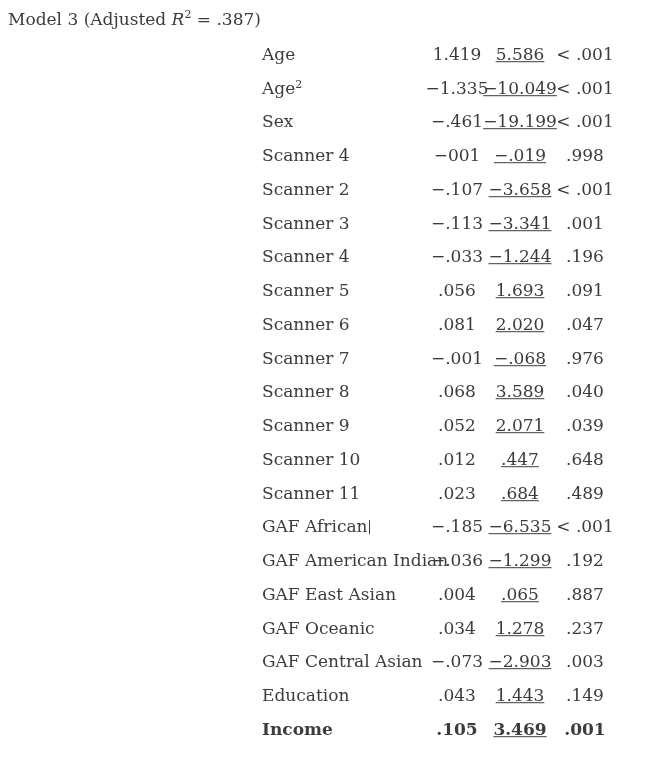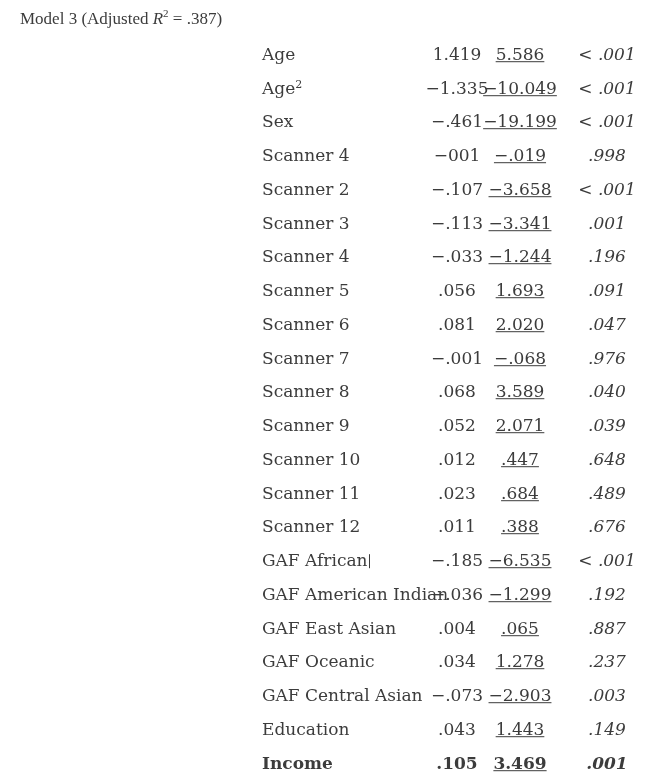--- a/index.html
+++ b/index.html
@@ -2,31 +2,31 @@
 <html><head>
 <meta charset="utf-8">
 <style>
   html,body{margin:0;padding:0;}
   body{
     width:666px;height:774px;overflow:hidden;background:#ffffff;
     font-family:"DejaVu Serif","Liberation Serif",serif;
     color:#3c3c3c;position:relative;
   }
   .model-header{
-    position:absolute;left:20px;top:9px;font-size:17px;white-space:nowrap;font-family:Liberation Serif, serif;
+    position:absolute;left:8px;top:9px;font-size:17px;white-space:nowrap;
   }
   .model-header .stat{font-style:italic;}
   sup{font-size:11px;line-height:0;}
   .coef-table{position:absolute;left:246px;top:38px;right:0;}
   .row{position:relative;height:33.75px;font-size:17px;}
   .lbl{position:absolute;left:16px;top:50%;transform:translateY(-54%);white-space:nowrap;}
   .num{position:absolute;top:50%;transform:translateY(-54%);width:84px;text-align:center;white-space:nowrap;}
   .c1{left:169px;}
   .c2{left:232px;text-decoration:underline;}
-  .c3{left:319px;font-style:italic;}
+  .c3{left:297px;}
   .row.bold{font-weight:bold;}
   .caret{display:inline-block;width:1px;height:14px;background:#3c3c3c;margin-left:1px;vertical-align:-2px;}
 </style>
 </head>
 <body>
 
 <div class="model-header">
   <span>Model 3 (Adjusted </span><span class="stat">R</span><sup>2</sup><span> = .387)</span>
 </div>
 
@@ -123,26 +123,20 @@
     <span class="num c3">.648</span>
   </div>
 
   <div class="row">
     <span class="lbl">Scanner 11</span>
     <span class="num c1">.023</span>
     <span class="num c2">.684</span>
     <span class="num c3">.489</span>
   </div>
 
-  <div class="row">
-    <span class="lbl">Scanner 12</span>
-    <span class="num c1">.011</span>
-    <span class="num c2">.388</span>
-    <span class="num c3">.676</span>
-  </div>
 
   <div class="row">
     <span class="lbl"><span>GAF African</span><span class="caret"></span></span>
     <span class="num c1">−.185</span>
     <span class="num c2">−6.535</span>
     <span class="num c3">&lt; .001</span>
   </div>
 
   <div class="row">
     <span class="lbl">GAF American Indian</span>

